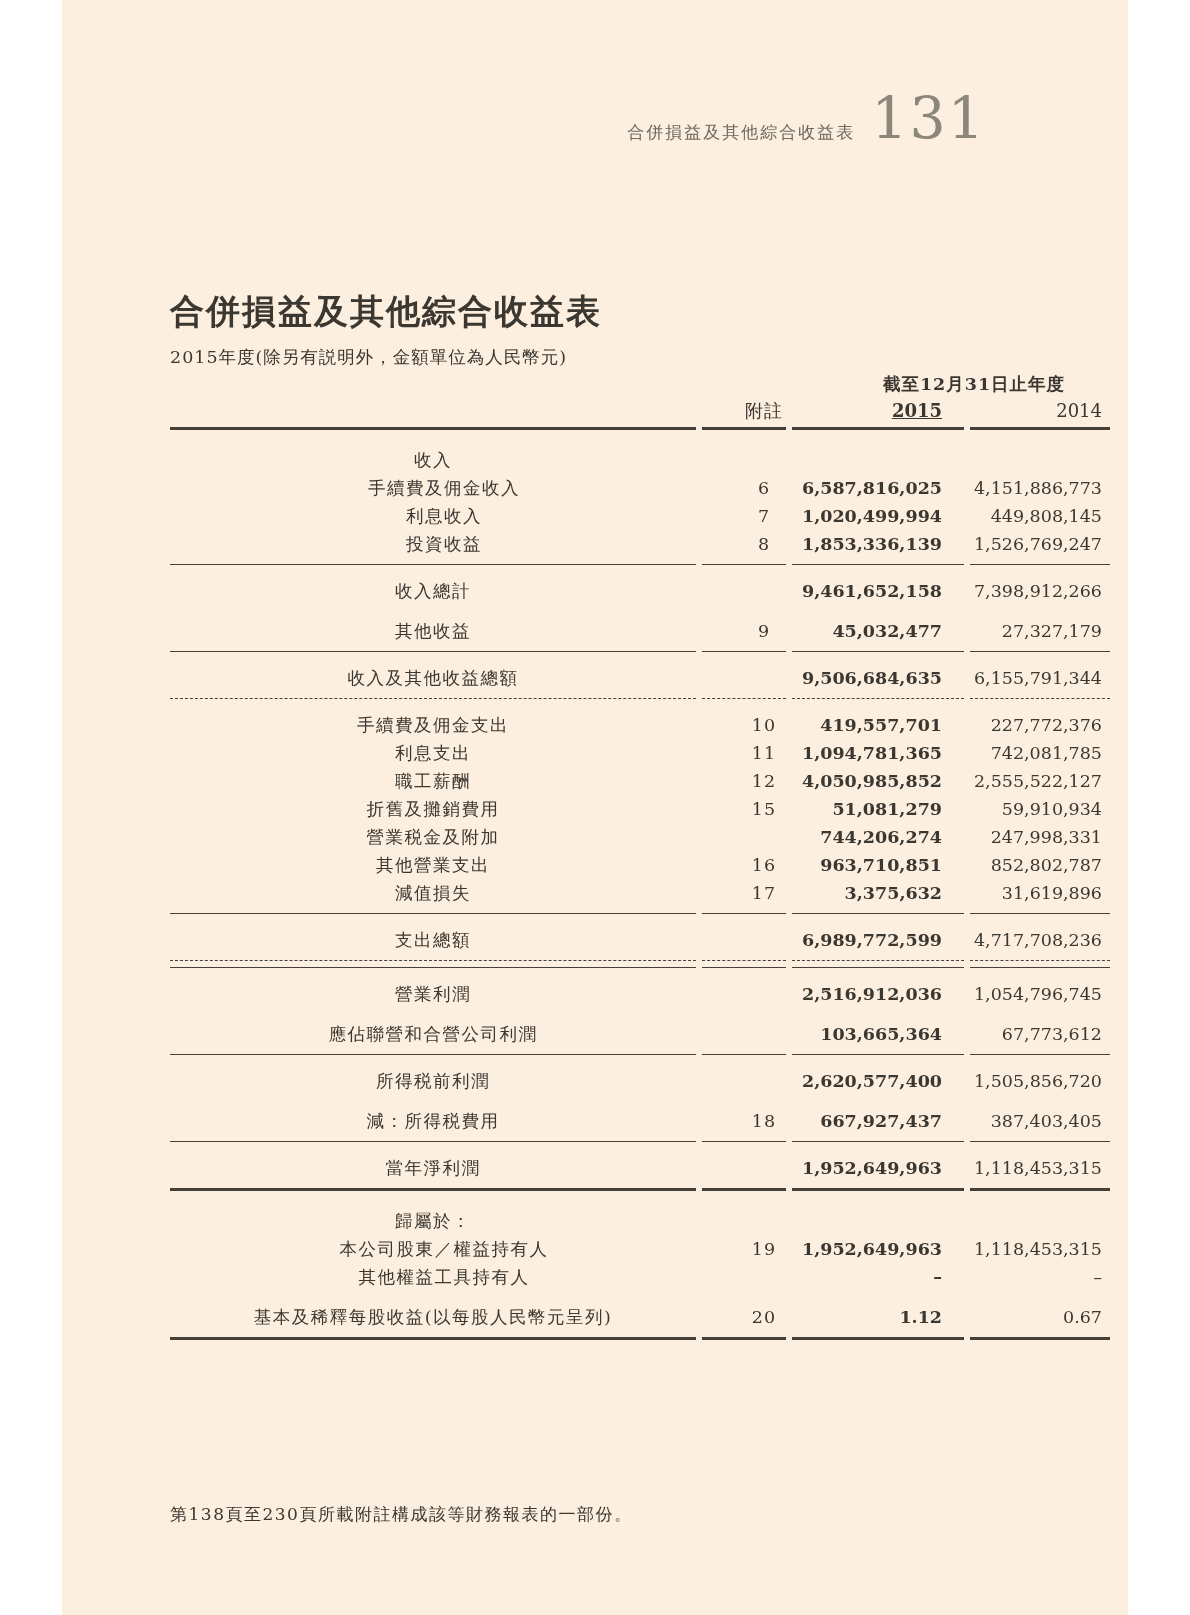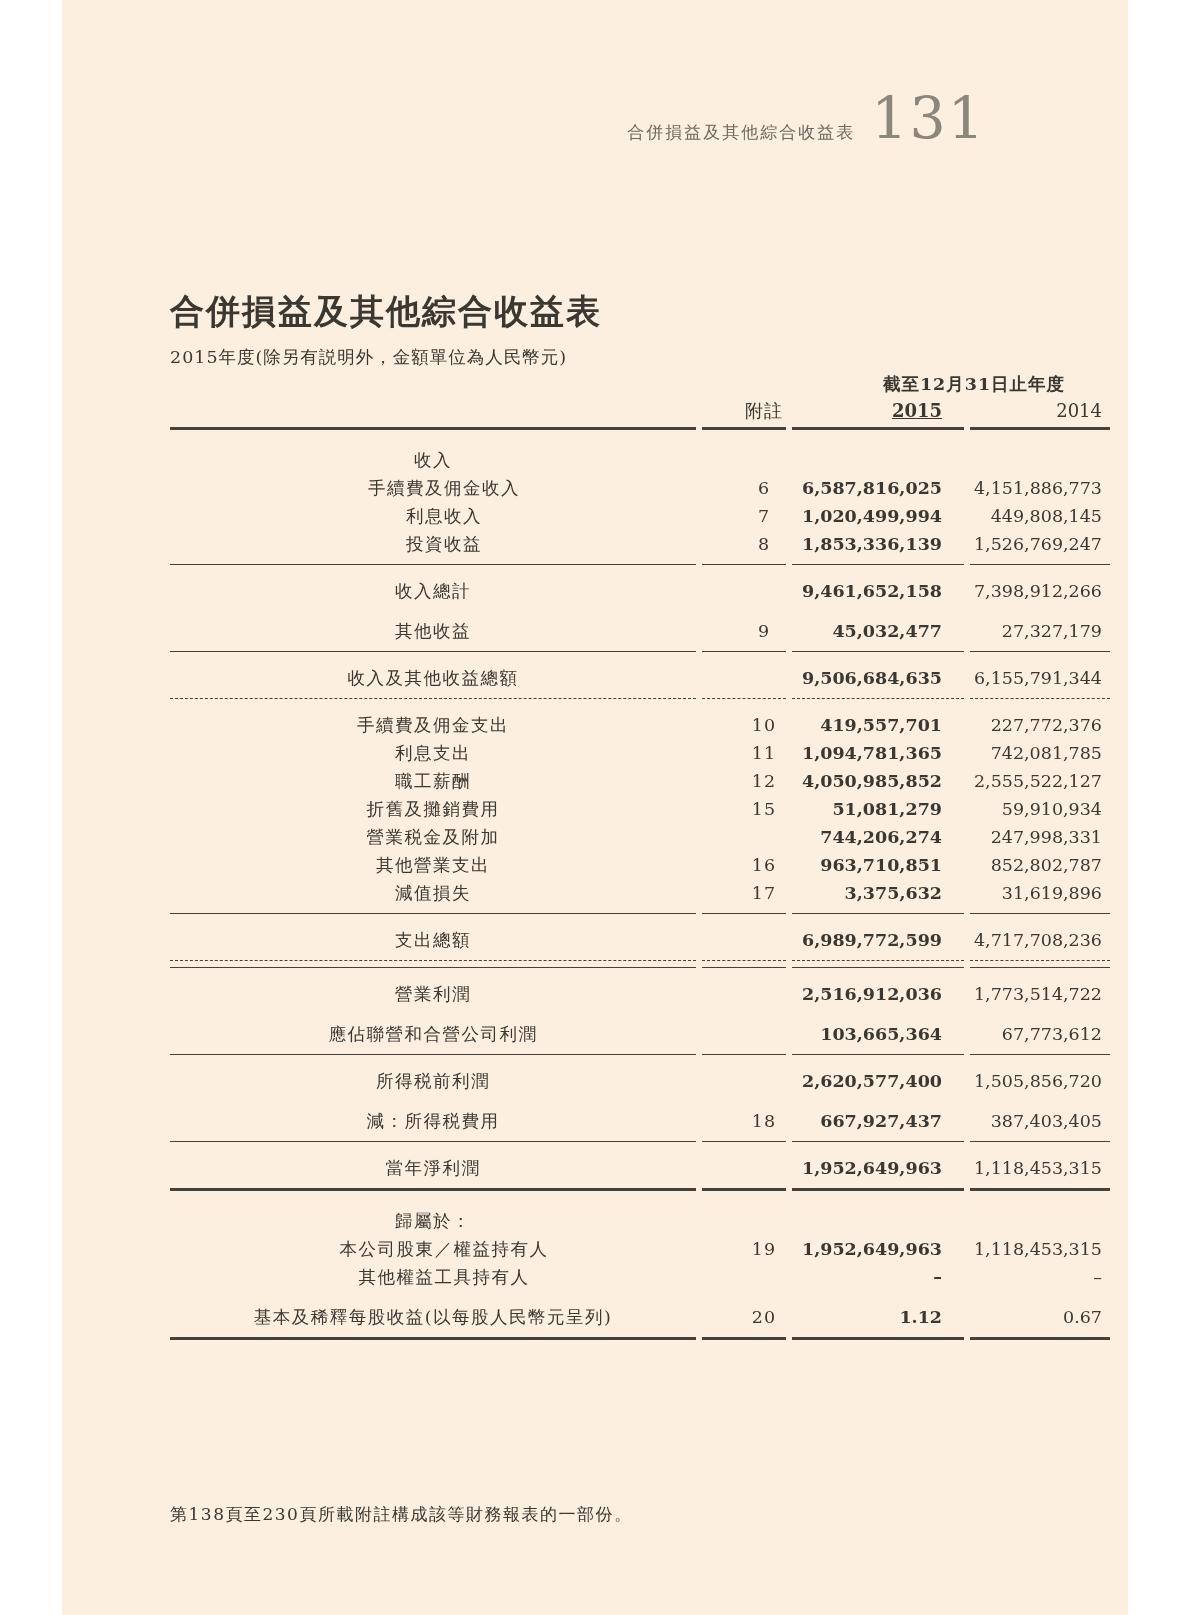--- a/index.html
+++ b/index.html
@@ -233,21 +233,21 @@
         <i></i>
         <i></i>
         <i></i>
         <i></i>
       </div>
 
     <div class="grid-cols row roomy">
       <div class="c-label">營業利潤</div>
       <div class="c-note"></div>
       <div class="c-v15">2,516,912,036</div>
-      <div class="c-v14">1,773,514,722</div>
+      <div class="c-v14">1,054,796,745</div>
     </div>
     <div class="grid-cols row roomy">
       <div class="c-label">應佔聯營和合營公司利潤</div>
       <div class="c-note"></div>
       <div class="c-v15">103,665,364</div>
       <div class="c-v14">67,773,612</div>
     </div>
 
     <div class="grid-cols rule">
         <i></i>

